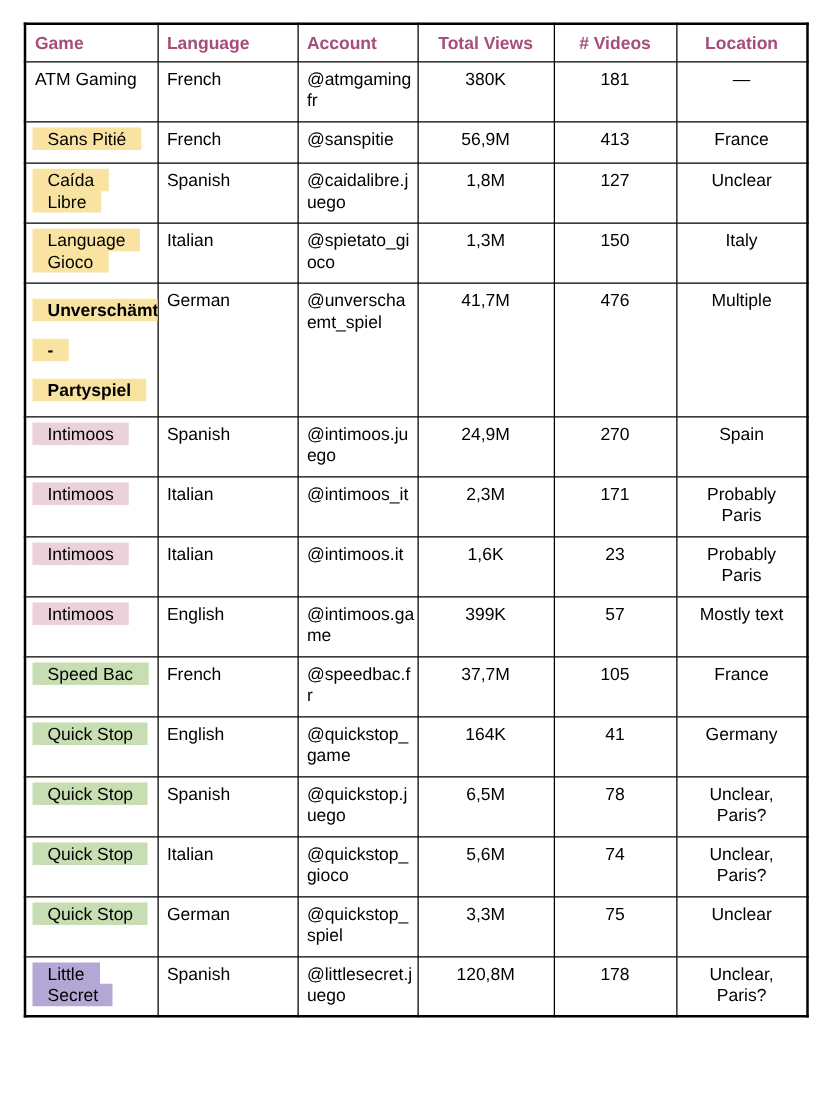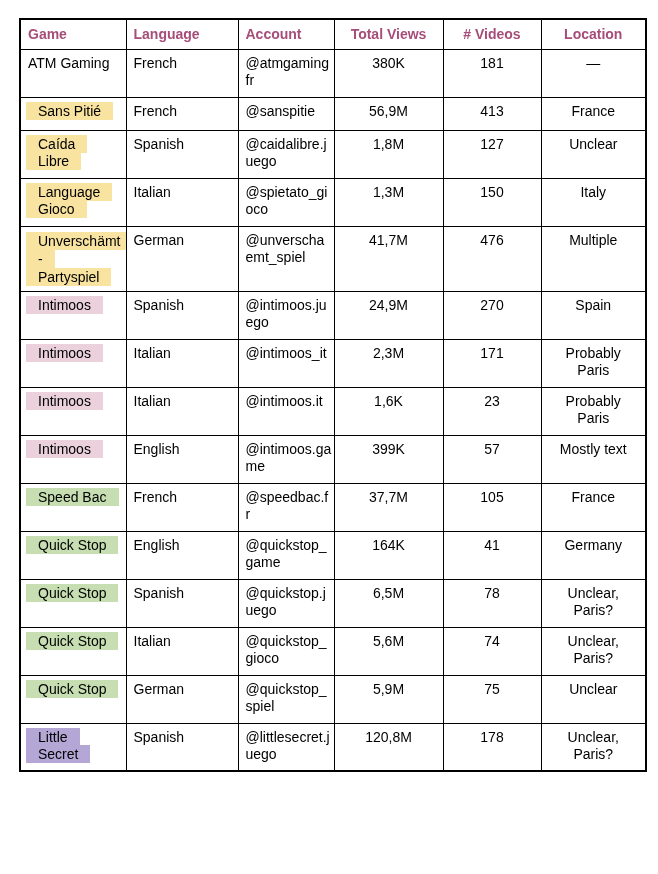--- a/index.html
+++ b/index.html
@@ -42,21 +42,21 @@
     height: 30px;
     vertical-align: middle;
     padding: 3px 7px;
     color: var(--header-text);
     font-weight: bold;
     white-space: nowrap;
   }
   th.center, td.center { text-align: center; }
   tr.single td { height: 33px; }
   tr.multi td  { height: 48px; }
-  td.lh-wide   { line-height: 18px; }
+  td.lh-wide   { line-height: 32px; font-weight: bold; }
   .hl {
     padding: 1px 12px;
     margin-left: -2px;
     -webkit-box-decoration-break: clone;
     box-decoration-break: clone;
   }
   .hl-none   { padding: 0; margin: 0; background: transparent; }
   .hl-yellow { background: var(--highlight-yellow); }
   .hl-pink   { background: var(--highlight-pink); }
   .hl-green  { background: var(--highlight-green); }
@@ -219,21 +219,21 @@
     <td class="c-videos center"><span>74</span></td>
     <td class="c-loc center"><span>Unclear,
 Paris?</span></td>
   </tr>
 
   <tr class="multi">
     <td class="c-game"><span class="hl hl-green">Quick Stop</span></td>
     <td class="c-lang"><span>German</span></td>
     <td class="c-acct"><span>@quickstop_
 spiel</span></td>
-    <td class="c-views center"><span>5,9M</span></td>
+    <td class="c-views center"><span>3,3M</span></td>
     <td class="c-videos center"><span>75</span></td>
     <td class="c-loc center"><span>Unclear</span></td>
   </tr>
 
   <tr class="multi">
     <td class="c-game"><span class="hl hl-purple">Little Secret</span></td>
     <td class="c-lang"><span>Spanish</span></td>
     <td class="c-acct"><span>@littlesecret.j
 uego</span></td>
     <td class="c-views center"><span>120,8M</span></td>

